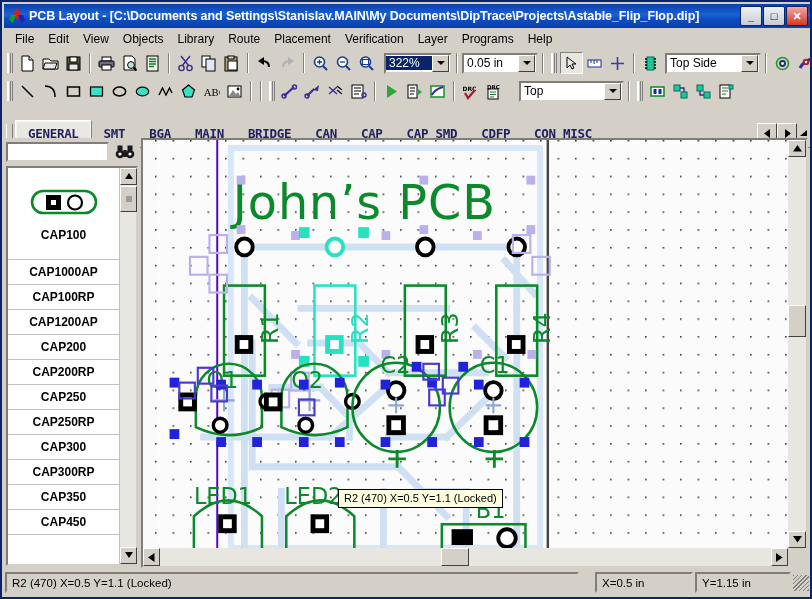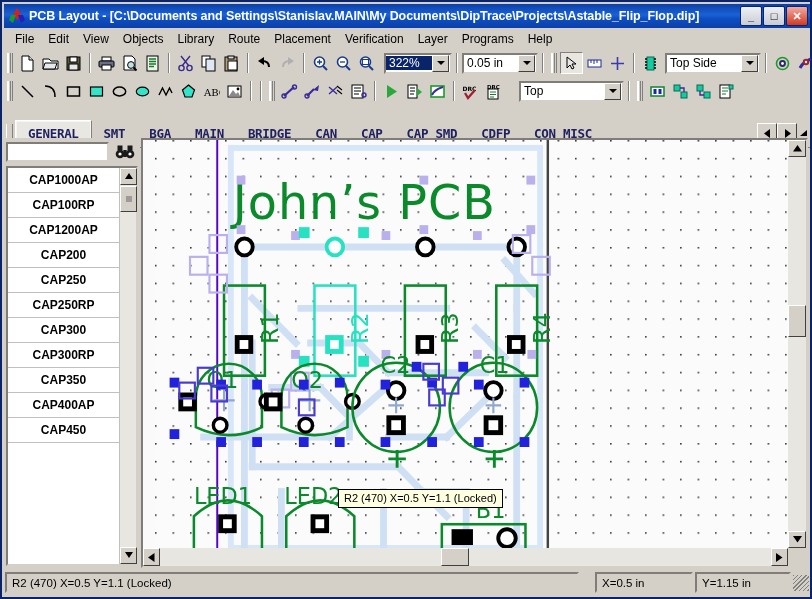--- a/index.html
+++ b/index.html
@@ -557,31 +557,40 @@
           <rect x="12.5" y="1.5" width="5" height="5" fill="#1a1a1a"></rect>
           <circle cx="5" cy="10" r="1.6" fill="#fff"></circle>
             <circle cx="15" cy="10" r="1.6" fill="#fff"></circle>
         </svg>
       </div>
     </div>
 
     <div id="listwrap">
       <div id="listinner">
 
+        <div class="prevcell">
+          <svg width="72" height="34" viewBox="0 0 72 34">
+            <rect x="4" y="6" width="64" height="22" rx="11" fill="none" stroke="#0a8a2a" stroke-width="2.6"></rect>
+            <rect x="18" y="10" width="15" height="15" fill="#000"></rect>
+            <rect x="23" y="15" width="5" height="5" fill="#fff"></rect>
+            <circle cx="47" cy="17.5" r="7" fill="#fff" stroke="#000" stroke-width="2.2"></circle>
+          </svg>
+          <div class="pname">CAP100</div>
+        </div>
 
         <div class="lrow">CAP1000AP</div>
         <div class="lrow">CAP100RP</div>
         <div class="lrow">CAP1200AP</div>
         <div class="lrow">CAP200</div>
+        <div class="lrow">CAP200RP</div>
         <div class="lrow">CAP250</div>
         <div class="lrow">CAP250RP</div>
         <div class="lrow">CAP300</div>
         <div class="lrow">CAP300RP</div>
         <div class="lrow">CAP350</div>
-        <div class="lrow">CAP400AP</div>
         <div class="lrow">CAP450</div>
       </div>
 
       <div id="listscroll">
         <div class="sbtn" style="top:0">
           <svg width="8" height="7" viewBox="0 0 8 7">
               <polygon points="4,0 8,6 0,6" fill="#000"></polygon>
             </svg>
           </div>
         <div class="sthumb" style="top:18px;height:26px">

